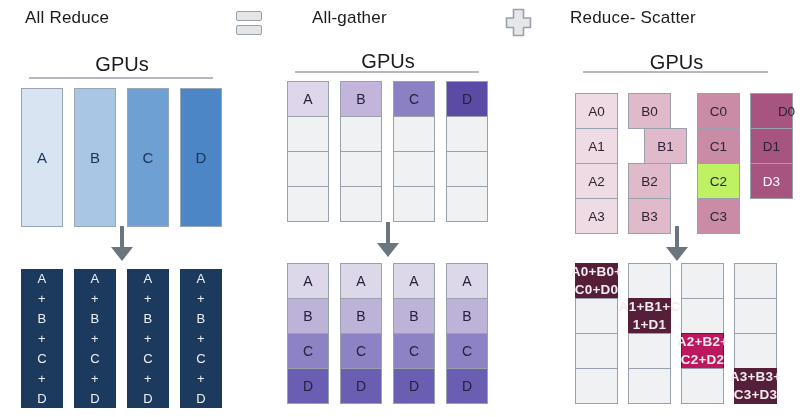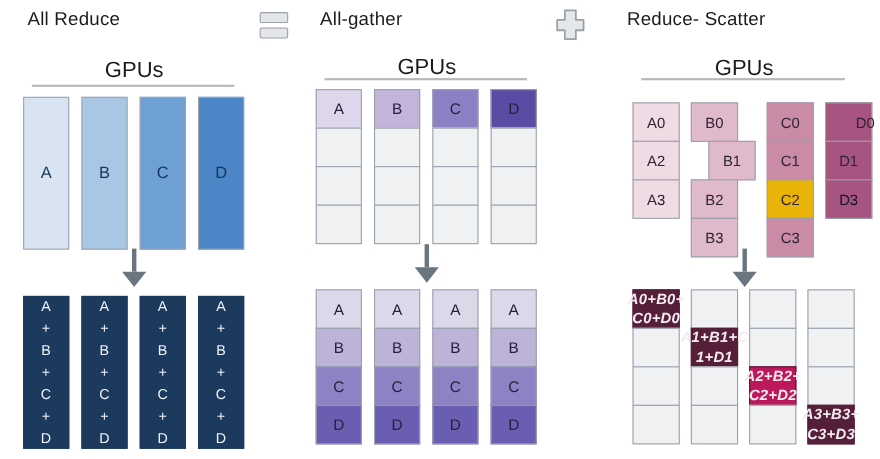--- a/index.html
+++ b/index.html
@@ -14,21 +14,21 @@
   .sec { position: absolute; top: 0; height: 351px; }
   #sec0 { left: 21px;  width: 202px; }
   #sec1 { left: 287px; width: 202px; }
   #sec2 { left: 575px; width: 203px; }
 
   .sec-title {
     position: absolute; top: 8px; font-size: 17px; font-weight: 500;
     color: #1b1b1d; letter-spacing: .2px; white-space: nowrap;
   }
   #sec0 .sec-title { left: 4px; }
-  #sec1 .sec-title { left: 4px; }
+  #sec1 .sec-title { left: 25px; }
   #sec2 .sec-title { left: -5px; }
 
   .gpus {
     position: absolute; left: 0; right: 0; text-align: center;
     font-size: 20px; color: #1b1b1d; font-weight: 400;
   }
   #sec0 .gpus { top: 53px; }
   #sec1 .gpus { top: 50px; }
   #sec2 .gpus { top: 51px; }
 
@@ -56,21 +56,21 @@
   }
   .col .cell:first-child { margin-top: 0; }
   #sec2 .cell { width: 43px; font-size: 13.5px; }
 
   
   #sec0 .cell { height: 139px; border-color: #9ba6b4; font-size: 15px; }
   #sec0 .grid-bottom .cell {
     font-size: 13px; line-height: 20px; font-weight: 500; letter-spacing: .3px;
   }
 
-  .cell.small { font-size: 8px; line-height: 1.35; font-weight: 600; letter-spacing: .2px; padding: 17px 1px; font-style: italic; }
+  .cell.small { font-size: 8px; line-height: 1.35; font-weight: 600; letter-spacing: .2px; padding: 17px 1px; }
 
   
   .arrow { position: absolute; left: 50%; transform: translateX(-50%); top: 226px; width: 22px; }
   #sec1 .arrow { top: 222px; }
   .arrow .shaft { width: 4px; height: 21px; background: #6b7580; margin: 0 auto; }
   .arrow .head  {
     width: 0; height: 0; margin: 0 auto;
     border-left: 11px solid transparent; border-right: 11px solid transparent;
     border-top: 14px solid #6b7580;
   }
@@ -226,39 +226,40 @@
     </svg>
   </div>
 
   <div class="sec" id="sec2">
     <div class="sec-title">Reduce- Scatter</div>
     <div class="gpus">GPUs</div>
     <div class="gpus-line"></div>
     <div class="grid-top">
         <div class="col">
           <div class="cell" style="background: rgb(239, 219, 228); color: rgb(45, 36, 51);">A0</div>
+          <div class="cell" style="background: rgb(239, 219, 228); color: rgb(45, 36, 51);">A1</div>
           <div class="cell" style="background: rgb(239, 219, 228); color: rgb(45, 36, 51);">A2</div>
           <div class="cell" style="background: rgb(239, 219, 228); color: rgb(45, 36, 51);">A3</div>
         </div>
         <div class="col">
           <div class="cell" style="background: rgb(224, 185, 202); color: rgb(45, 36, 51);">B0</div>
           <div class="cell" style="background: rgb(224, 185, 202); color: rgb(45, 36, 51); margin-left: 16px;">B1</div>
           <div class="cell" style="background: rgb(224, 185, 202); color: rgb(45, 36, 51);">B2</div>
           <div class="cell" style="background: rgb(224, 185, 202); color: rgb(45, 36, 51);">B3</div>
         </div>
         <div class="col">
           <div class="cell" style="background: rgb(201, 139, 166); color: rgb(45, 36, 51);">C0</div>
           <div class="cell" style="background: rgb(201, 139, 166); color: rgb(45, 36, 51);">C1</div>
-          <div class="cell" style="background: #eab308; color: rgb(45, 36, 51);">C2</div>
+          <div class="cell" style="background: #bef264; color: rgb(45, 36, 51);">C2</div>
           <div class="cell" style="background: rgb(201, 139, 166); color: rgb(45, 36, 51);">C3</div>
         </div>
         <div class="col">
           <div class="cell" style="background: rgb(168, 84, 128); color: rgb(45, 36, 51); padding-left: 30px;">D0</div>
           <div class="cell" style="background: rgb(168, 84, 128); color: rgb(45, 36, 51);">D1</div>
-          <div class="cell" style="background: rgb(168, 84, 128); color: #0f172a;">D3</div>
+          <div class="cell" style="background: rgb(168, 84, 128); color: #ffffff;">D3</div>
         </div>
       </div>
     <div class="arrow">
       <div class="shaft"></div>
       <div class="head"></div>
     </div>
     <div class="grid-bottom">
         <div class="col">
           <div class="cell small" style="background: rgb(86, 31, 57); color: rgb(243, 235, 239); border-color: rgb(86, 31, 57);">A0+B0+
 C0+D0</div>

